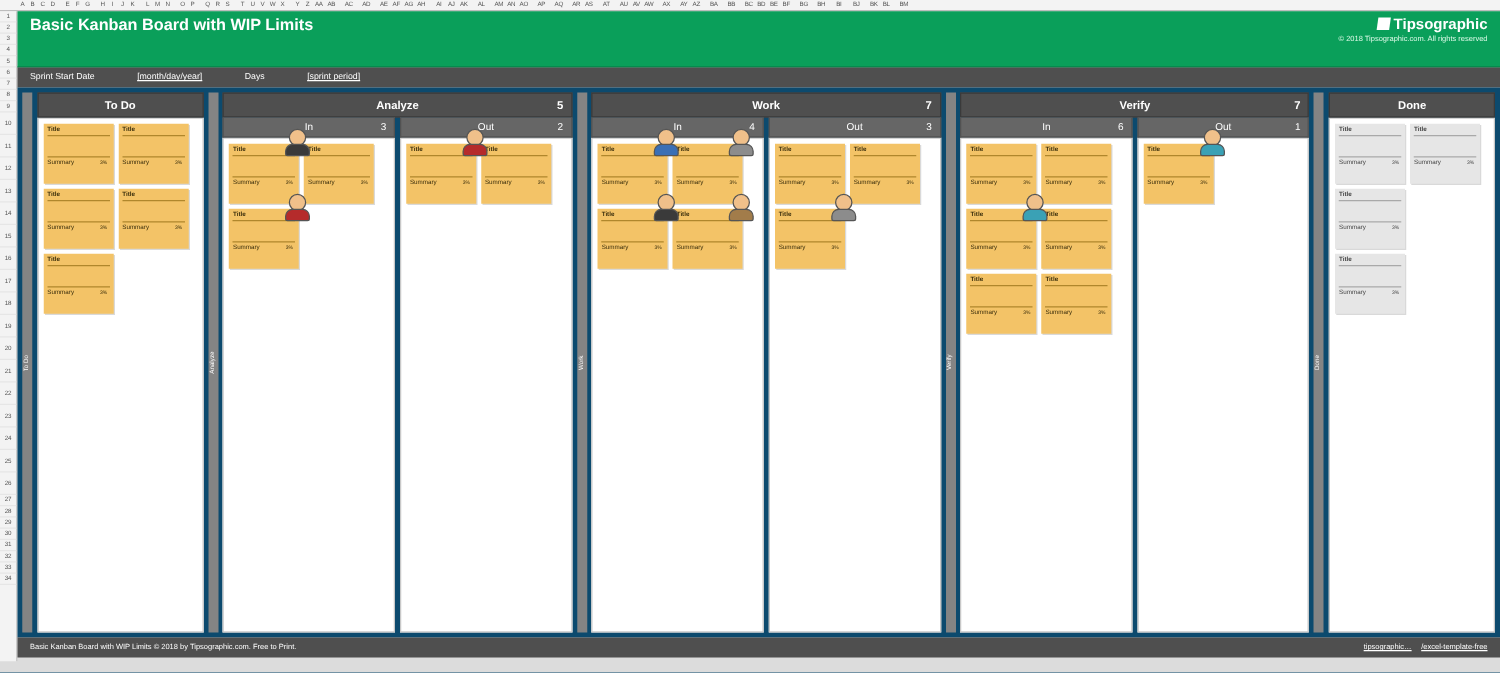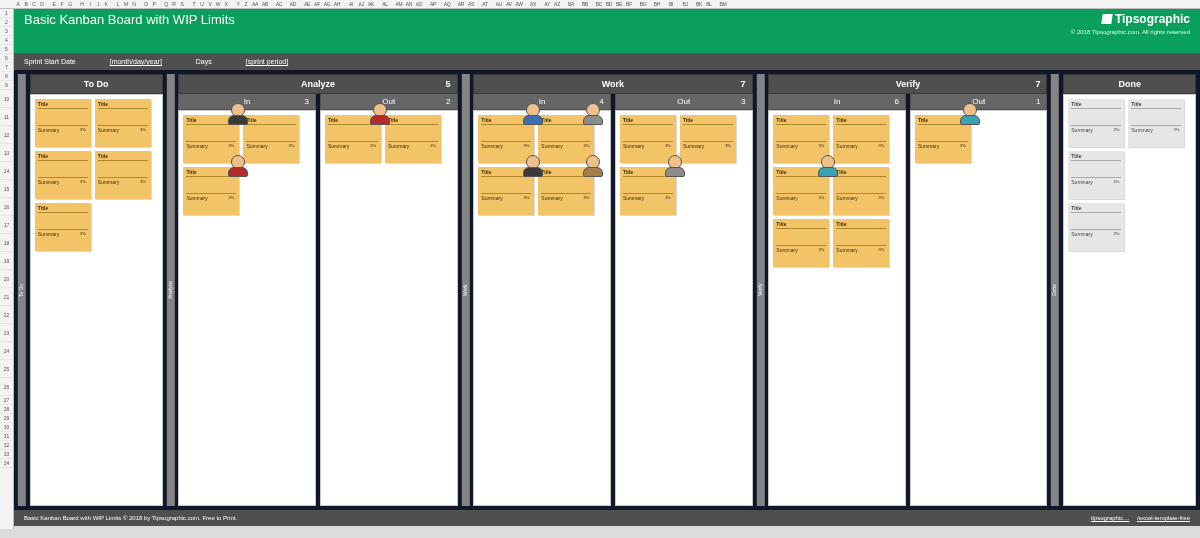--- a/index.html
+++ b/index.html
@@ -54,40 +54,40 @@
   .rowstrip .tall { height: 18px; line-height: 18px; }
   
   .title-bar {
     position: absolute;
     left: 14px; top: 9px; width: 1186px; height: 45px;
     background: var(--hdr-green);
     color: #fff;
     padding: 3px 10px 0 10px;
     border-bottom: 1px solid #068449;
   }
-  .title-bar h1 { margin: 0; font-size: 13px; font-weight: normal; }
+  .title-bar h1 { margin: 0; font-size: 13px; font-weight: bold; }
   .brand { position: absolute; right: 10px; top: 3px; font-size: 12px; font-weight: bold; }
   .brand-ico { display:inline-block; width:10px; height:10px; background:#fff; transform: skewX(-8deg); margin-right:3px; vertical-align:-1px; }
   .copyright { position: absolute; right: 10px; top: 20px; font-size: 6px; color: #dffbe9; }
   .sprint-row {
     position: absolute;
     left: 14px; top: 54px; width: 1186px; height: 16px;
     background: var(--gray-bar);
     color: #fff;
     font-size: 7px;
     line-height: 16px;
     padding-left: 10px;
   }
   .sprint-row span { margin-right: 18px; }
   .u { text-decoration: underline; color: #fff; padding: 0 14px; }
   
   .board {
     position: absolute;
     left: 14px; top: 70px; width: 1186px; height: 440px;
-    background: #0f172a;
+    background: #0c4a6e;
     display: flex;
     gap: 4px;
     padding: 4px;
   }
   .v-label {
     width: 8px;
     background: var(--tab-gray);
     color: #fff;
     font-size: 5px;
     writing-mode: vertical-rl;

